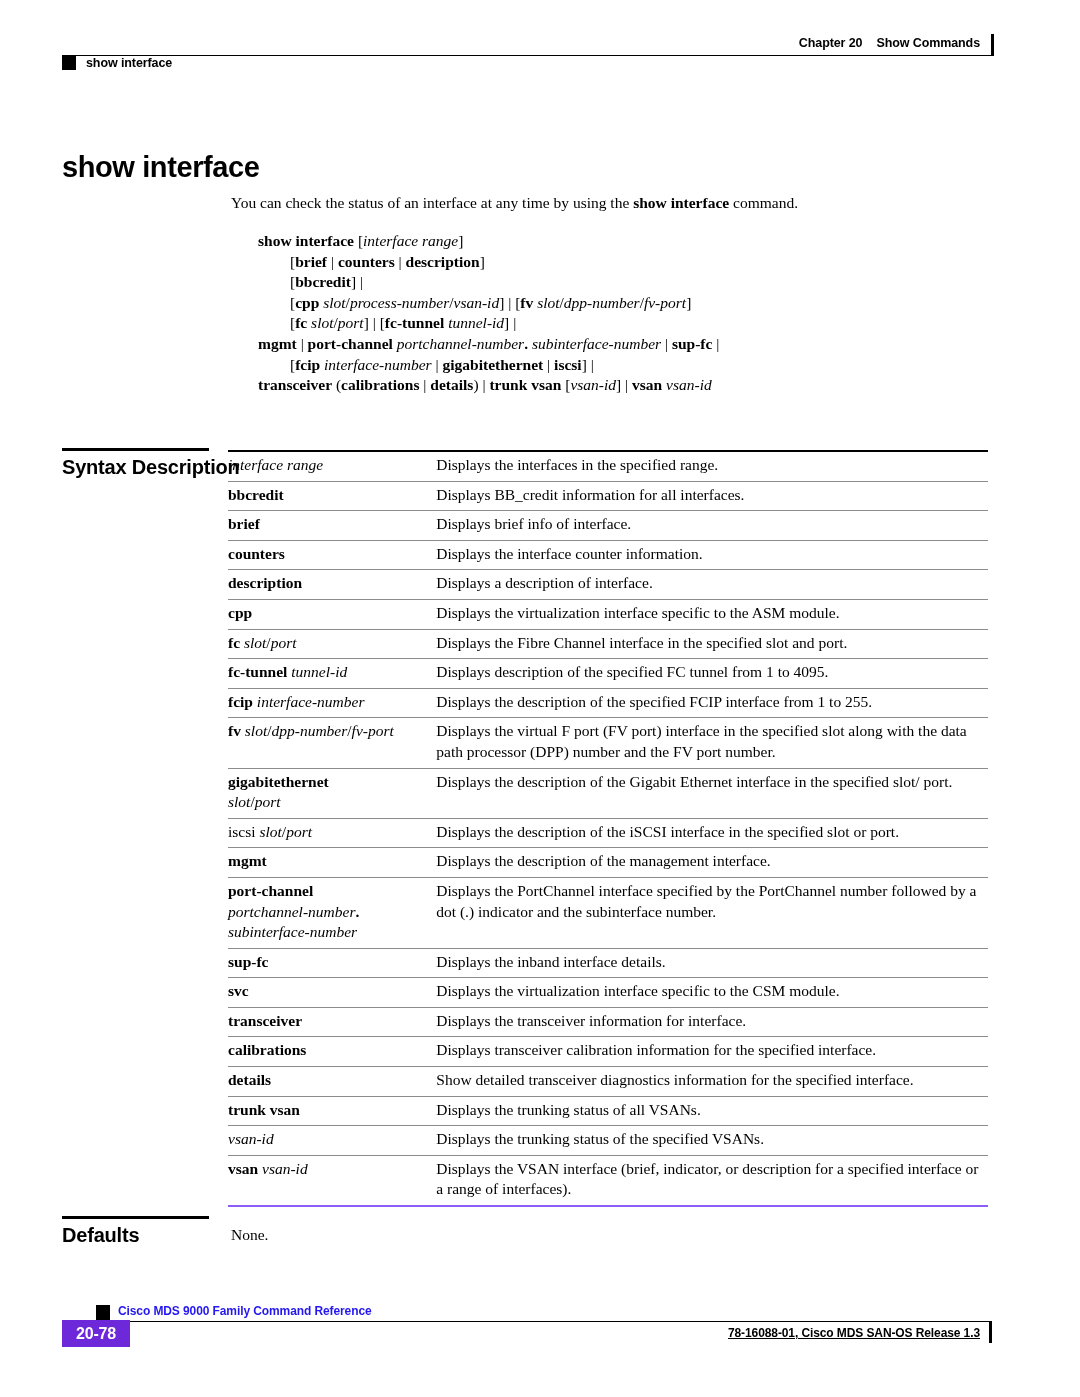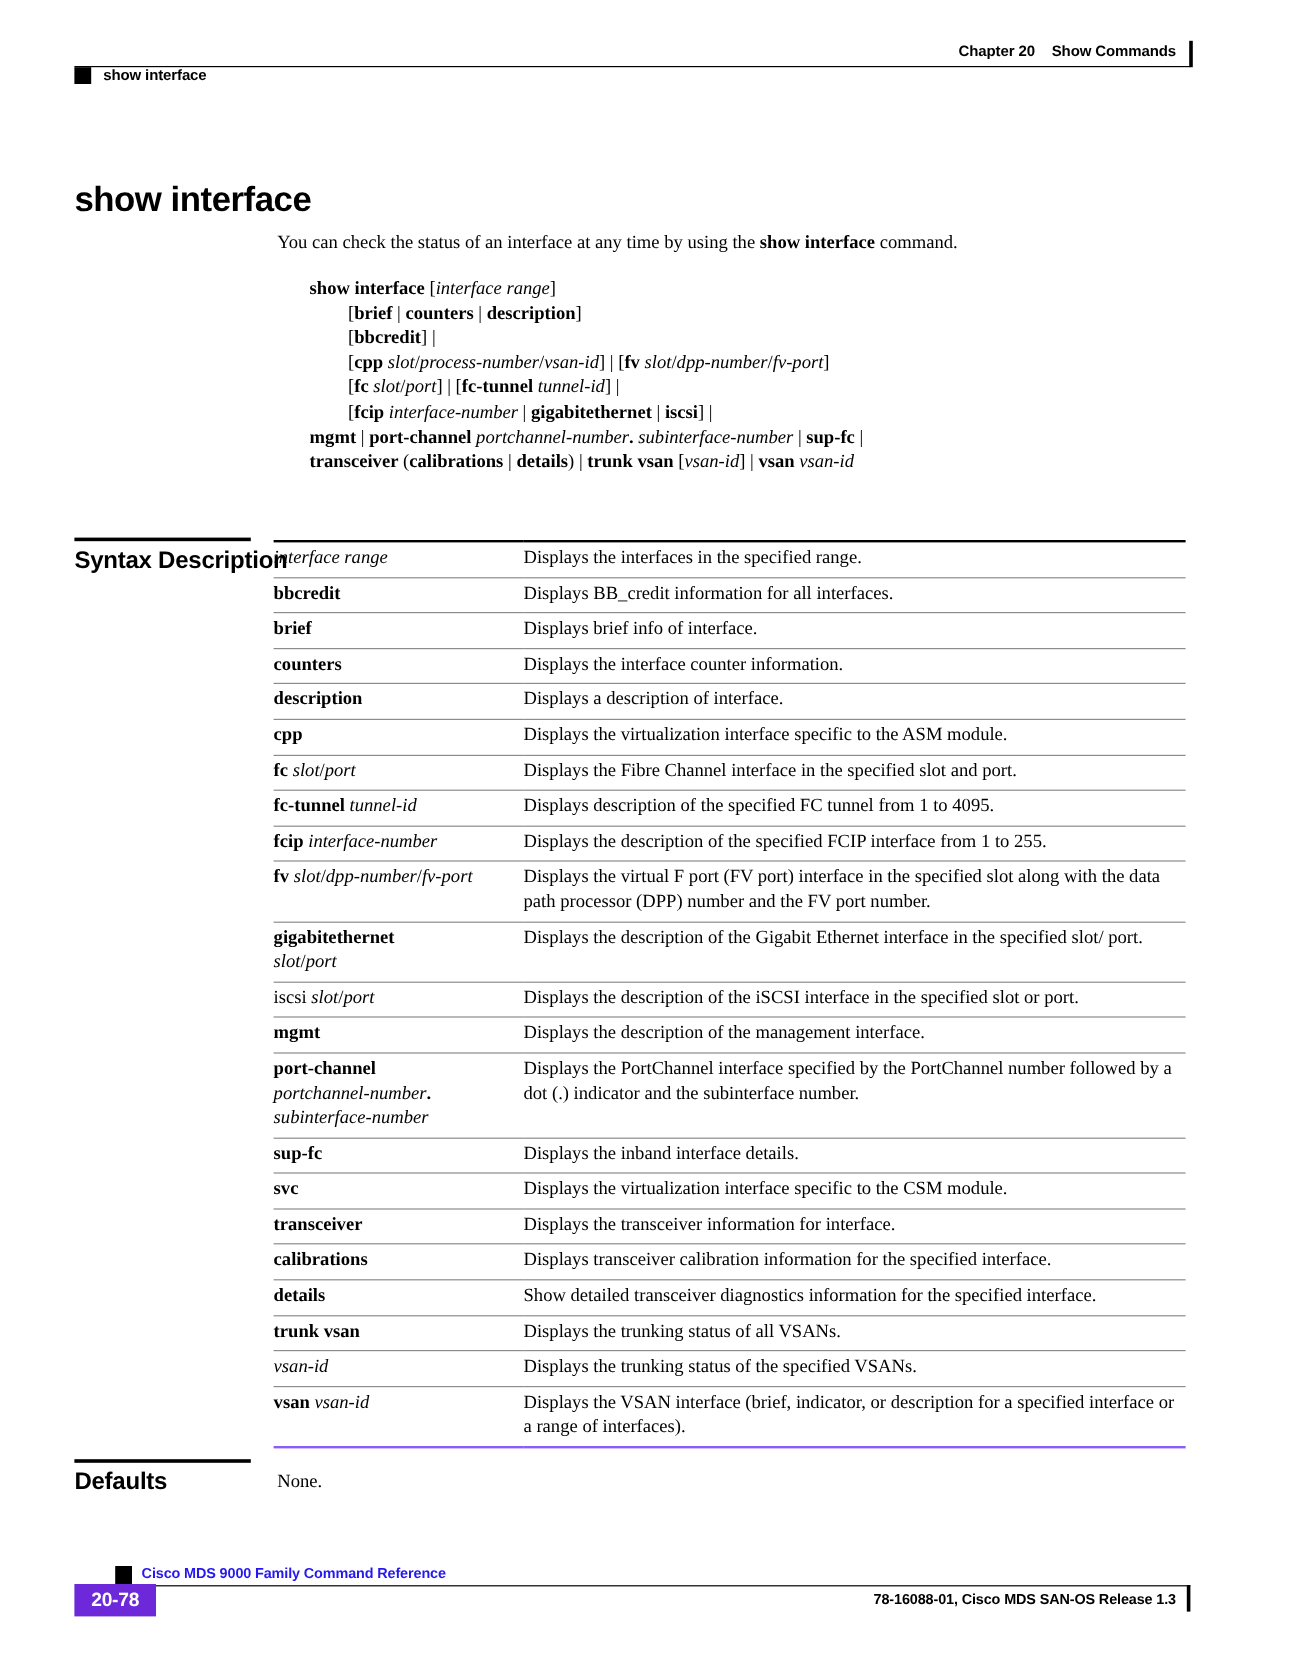--- a/index.html
+++ b/index.html
@@ -213,20 +213,21 @@
   }
   .ftr-right {
     position: absolute;
     right: 100px;
     top: 36px;
     font-family: "Liberation Sans", sans-serif;
     font-weight: bold;
     font-size: 12px;
     letter-spacing: -0.1px;
     white-space: nowrap;
+    text-decoration: underline;
   }
   .ftr-tick {
     position: absolute;
     left: 989px;
     top: 31px;
     width: 3px;
     height: 22px;
     background: #000;
   }
 </style>
@@ -248,22 +249,22 @@
 <div id="intro-para">
   <span>You can check the status of an interface at any time by using the </span><b>show interface</b><span> command.</span>
 </div>
 
 <div id="syntax-block">
   <div class="sline"><b>show interface</b> [<i>interface range</i>]</div>
   <div class="sline ind">[<b>brief</b> | <b>counters</b> | <b>description</b>]</div>
   <div class="sline ind">[<b>bbcredit</b>] |</div>
   <div class="sline ind">[<b>cpp</b> <i>slot</i>/<i>process-number</i>/<i>vsan-id</i>] | [<b>fv</b> <i>slot</i>/<i>dpp-number</i>/<i>fv-port</i>]</div>
   <div class="sline ind">[<b>fc</b> <i>slot</i>/<i>port</i>] | [<b>fc-tunnel</b> <i>tunnel-id</i>] |</div>
+  <div class="sline"><b>mgmt</b> | <b>port-channel</b> <i>portchannel-number</i><b>.</b> <i>subinterface-number</i> | <b>sup-fc</b> |</div>
   <div class="sline ind">[<b>fcip</b> <i>interface-number</i> | <b>gigabitethernet</b> | <b>iscsi</b>] |</div>
-  <div class="sline"><b>mgmt</b> | <b>port-channel</b> <i>portchannel-number</i><b>.</b> <i>subinterface-number</i> | <b>sup-fc</b> |</div>
   <div class="sline"><b>transceiver</b> (<b>calibrations</b> | <b>details</b>) | <b>trunk vsan</b> [<i>vsan-id</i>] | <b>vsan</b> <i>vsan-id</i></div>
 </div>
 
 <div class="section-rule" style="top:448px;"></div>
 <div class="section-label" style="left:62px; top:456px;">Syntax Description</div>
 
 <table id="syntax-table">
   <tbody>
     <tr>
       <td class="c-term"><i>interface range</i></td>

